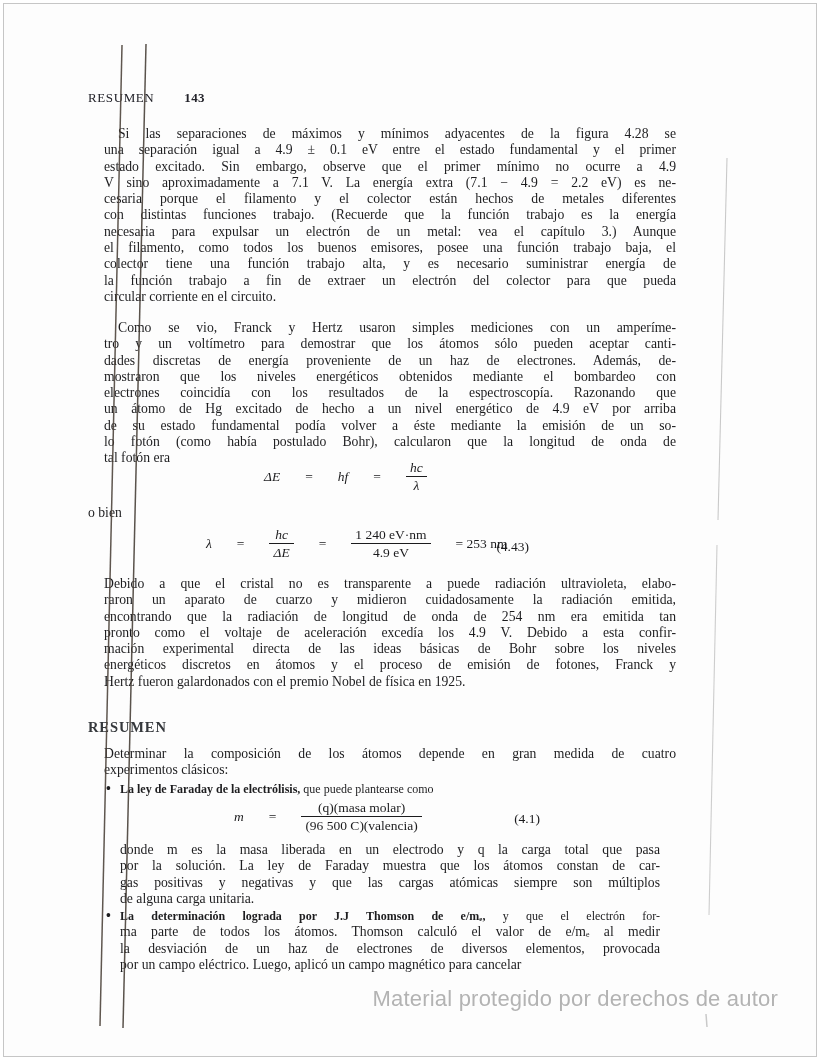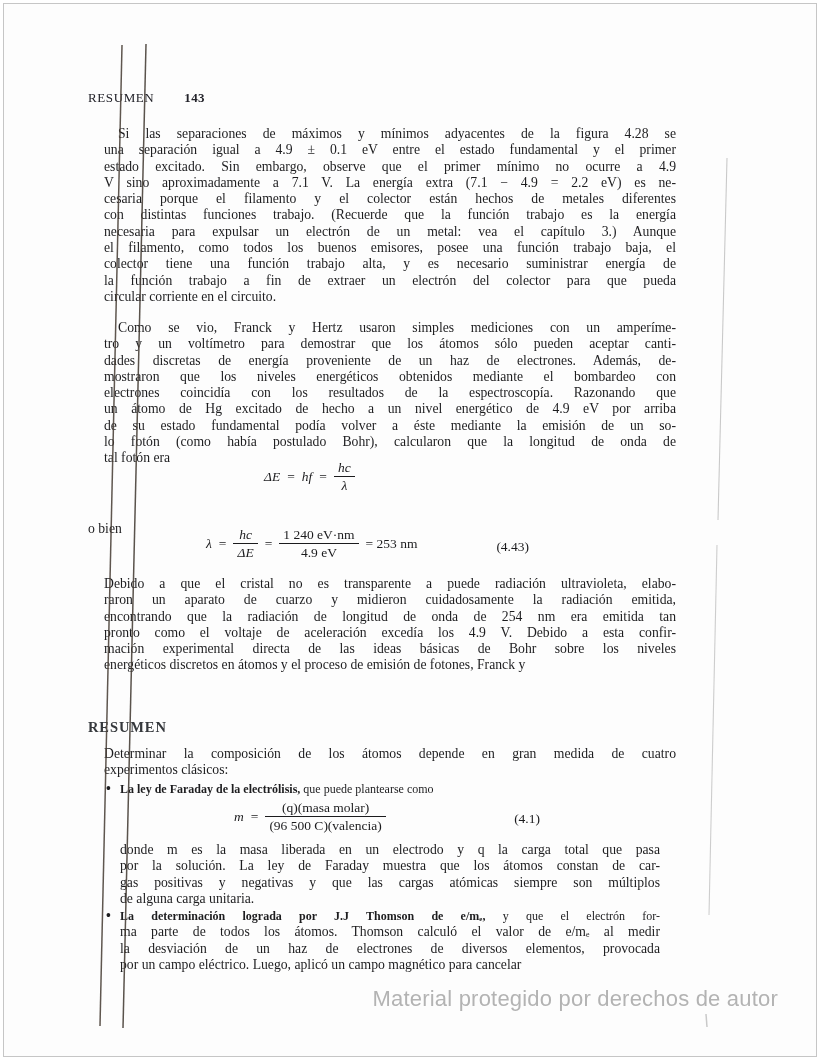--- a/index.html
+++ b/index.html
@@ -16,27 +16,27 @@
     position:absolute; top:90px; left:88px; width:624px; text-align:left;
     font-size:13px; letter-spacing:0.6px; color:#23232a;
   }
   .running-head .pageno { font-weight:bold; margin-left:30px; letter-spacing:0.3px; }
   .textblock { position:absolute; left:82px; width:572px;margin-left:22px; }
   .jline {
     font-size:13.7px; line-height:16.3px; text-align:justify; text-align-last:justify;
   }
   .block .jline:last-child { text-align-last:left; }
   .indent-first .jline:first-child { text-indent:14px; }
-  .plainline { font-size:13.7px; line-height:16.3px;margin-top:16px; }
+  .plainline { font-size:13.7px; line-height:16.3px; }
   .section-heading {
     position:absolute; left:88px; top:719px; font-size:14.5px; font-weight:bold;
     letter-spacing:0.9px; color:#35383c;
   }
   .eqrow { position:absolute; left:88px; width:572px; font-size:13.5px; color:#1b1b1d; }
-  .eqline { display:flex; align-items:center; gap:7px; }
+  .eqline { display:flex; align-items:center; gap:25px; }
   .frac { display:inline-flex; flex-direction:column; text-align:center; }
   .frac .num, .frac .den { padding:1px 4px; line-height:15px; display:block; }
   .frac .den { border-top:1px solid #1b1b1d; }
   .var { font-style:italic; }
   .eqnum { position:absolute; font-size:13.5px; }
   .bullet { position:absolute; left:88px; width:572px; box-sizing:border-box; padding-left:32px; }
   .bullet .bullet-marker { position:absolute; left:18px; top:0; font-size:13.7px; line-height:16.3px; font-weight:bold; }
   .lead { font-size:12px; line-height:16.3px; }
   .lead.justify-full { text-align:justify; text-align-last:justify; }
   .lead b { font-weight:bold; }
@@ -115,20 +115,21 @@
   <span class="eqnum" style="right:131px; top:13px">(4.43)</span>
 </div>
 
 <div class="textblock block" style="top:576px">
     <div class="jline">Debido a que el cristal no es transparente a puede radiación ultravioleta, elabo-</div>
     <div class="jline">raron un aparato de cuarzo y midieron cuidadosamente la radiación emitida,</div>
     <div class="jline">encontrando que la radiación de longitud de onda de 254 nm era emitida tan</div>
     <div class="jline">pronto como el voltaje de aceleración excedía los 4.9 V. Debido a esta confir-</div>
     <div class="jline">mación experimental directa de las ideas básicas de Bohr sobre los niveles</div>
     <div class="jline">energéticos discretos en átomos y el proceso de emisión de fotones, Franck y</div>
+    <div class="jline">Hertz fueron galardonados con el premio Nobel de física en 1925.</div>
   </div>
 
 <div class="section-heading">RESUMEN</div>
 
 <div class="textblock block" style="top:746px">
     <div class="jline">Determinar la composición de los átomos depende en gran medida de cuatro</div>
     <div class="jline">experimentos clásicos:</div>
   </div>
 
 <div class="bullet" style="top:781px">

